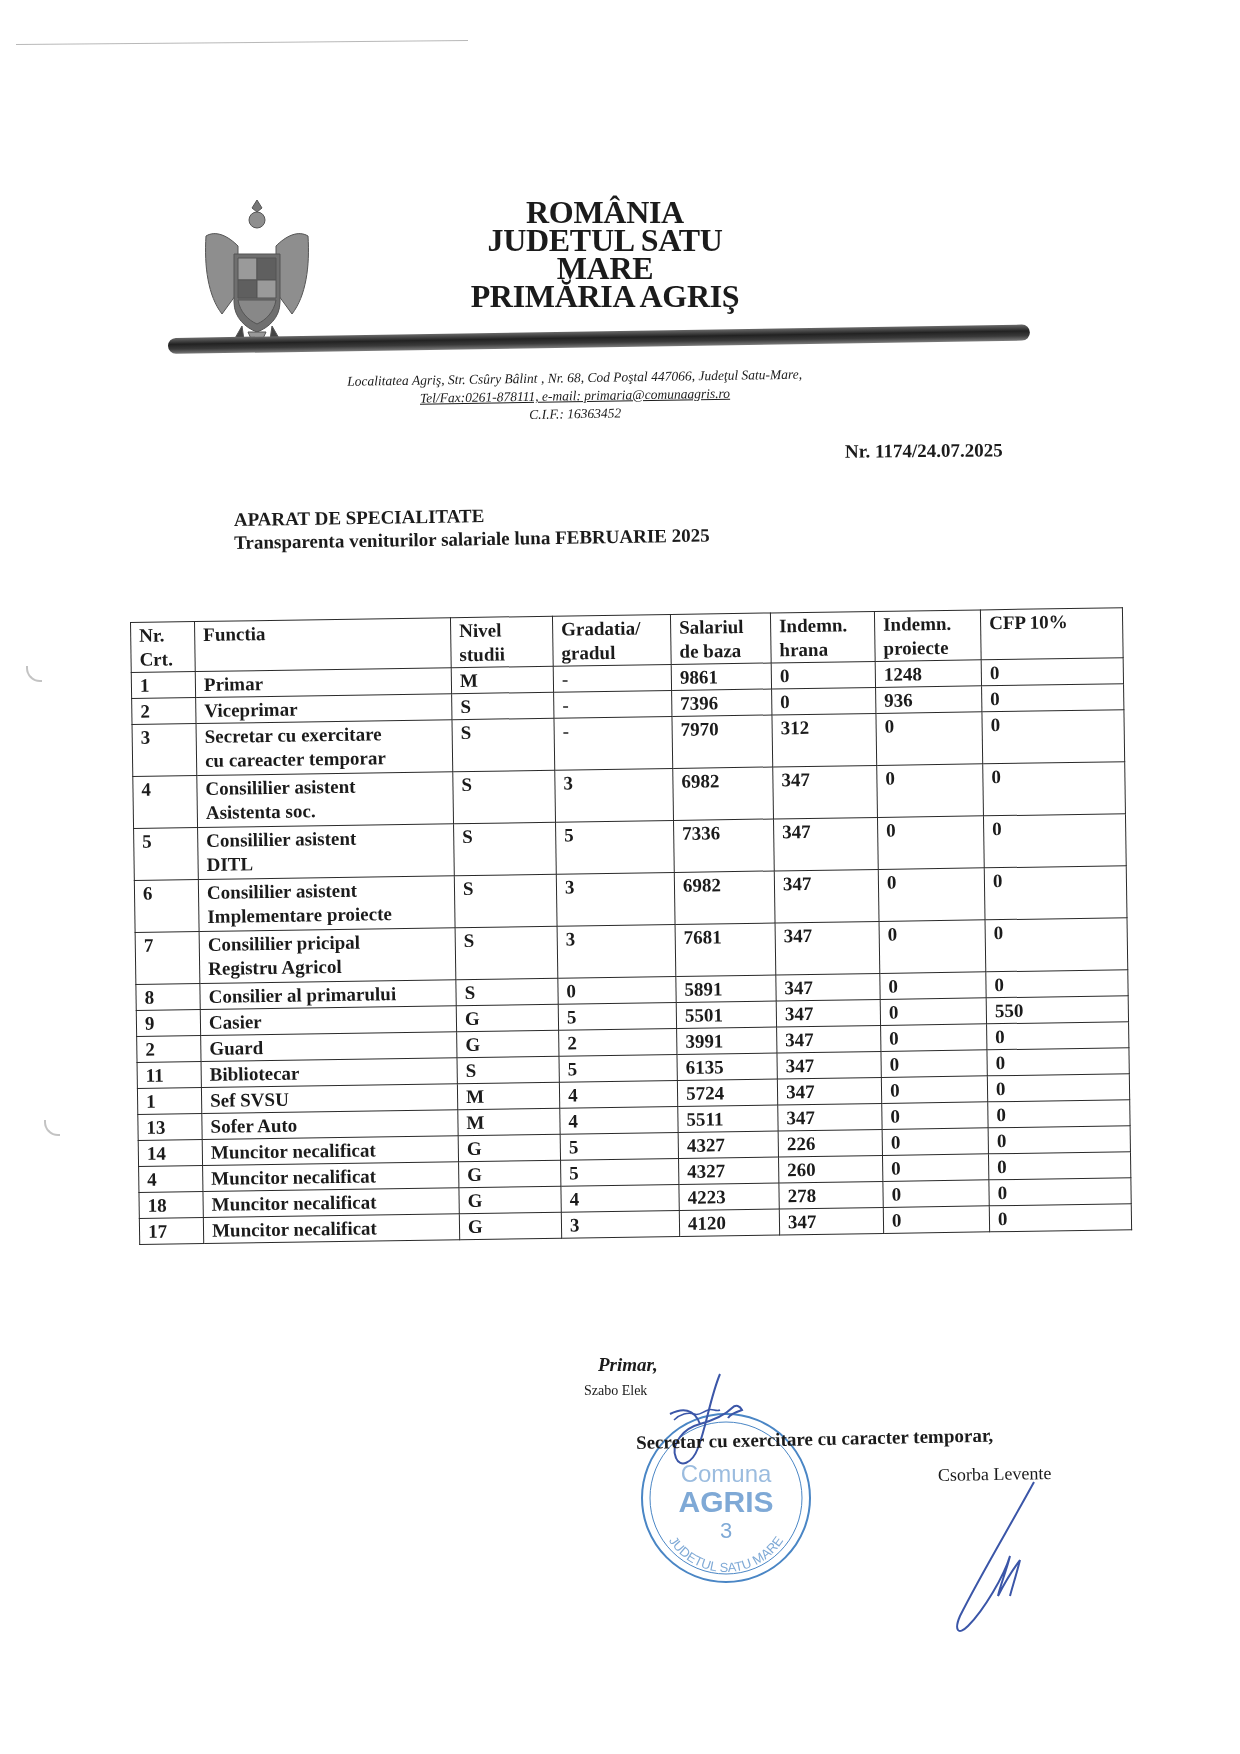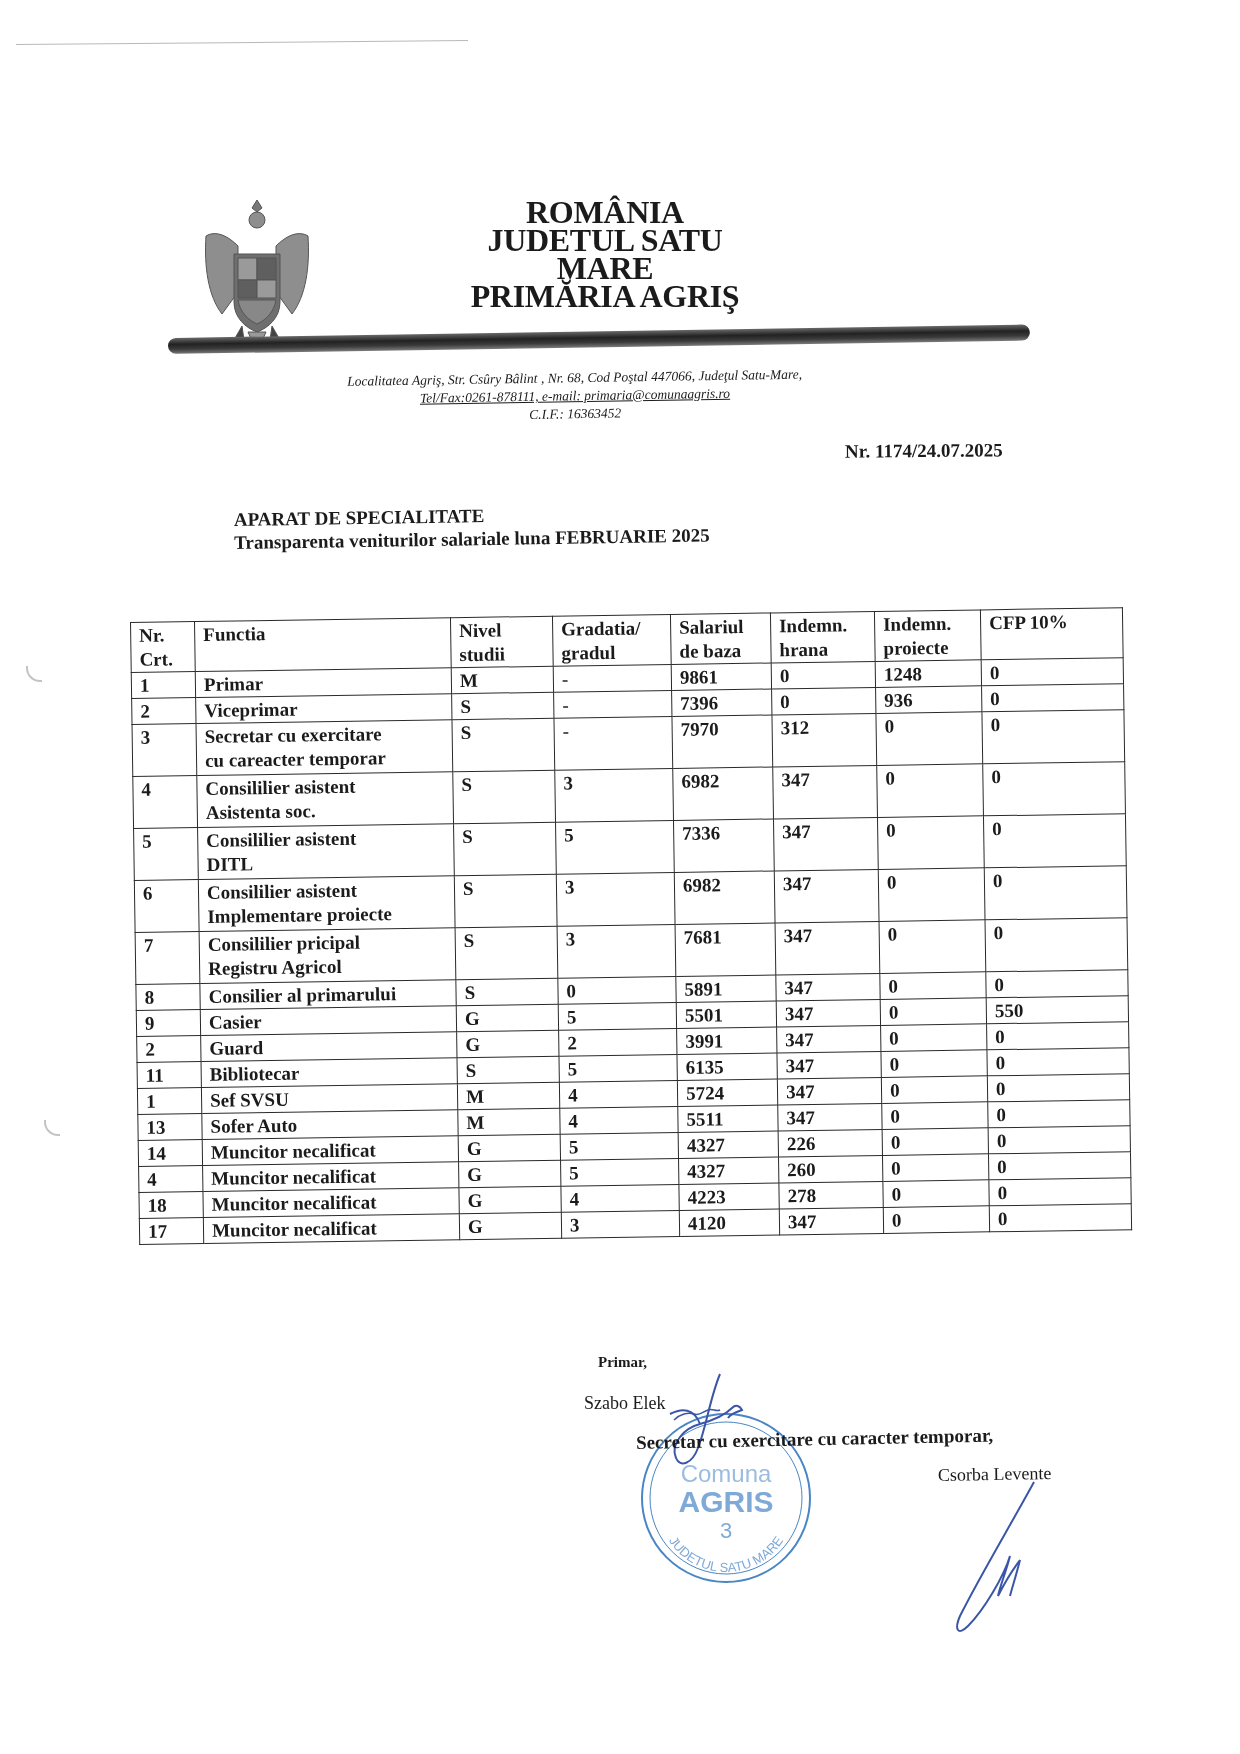--- a/index.html
+++ b/index.html
@@ -30,22 +30,22 @@
   .table-wrap { position: absolute; left: 130px; top: 622px; transform: rotate(-0.85deg); transform-origin: left top; }
   table { border-collapse: collapse; font-size: 19px; font-weight: bold; }
   th, td { border: 1.5px solid #2a2a2a; vertical-align: top; padding: 1px 6px 0 8px; text-align: left; line-height: 24px; }
   th { font-weight: bold; }
   col.c-nr { width: 64px; } col.c-fn { width: 256px; } col.c-ns { width: 102px; }
   col.c-gr { width: 118px; } col.c-sb { width: 100px; } col.c-ih { width: 104px; }
   col.c-ip { width: 106px; } col.c-cfp { width: 142px; }
   tr.tall td { height: 50px; }
   tr.short td { height: 24px; }
 
-  .sign-primar { position: absolute; left: 598px; top: 1354px; font-weight: bold; font-size: 15px; }
-  .sign-primar-name { position: absolute; left: 584px; top: 1383px; font-size: 18px; margin-top: 10px; }
+  .sign-primar { position: absolute; left: 598px; top: 1354px; font-weight: bold; font-size: 19px; font-style: italic; }
+  .sign-primar-name { position: absolute; left: 584px; top: 1383px; font-size: 14px; }
   .sign-secretar { position: absolute; left: 636px; top: 1432px; font-weight: bold; font-size: 19px; transform: rotate(-1.2deg); transform-origin: left center; }
   .sign-secretar-name { position: absolute; left: 938px; top: 1464px; font-size: 18px; transform: rotate(-1deg); }
 
   .stamp { position: absolute; left: 636px; top: 1408px; width: 180px; height: 180px; }
   .sig { position: absolute; }
 </style>
 </head>
 <body>
 
 <div class="scan-line"></div>

